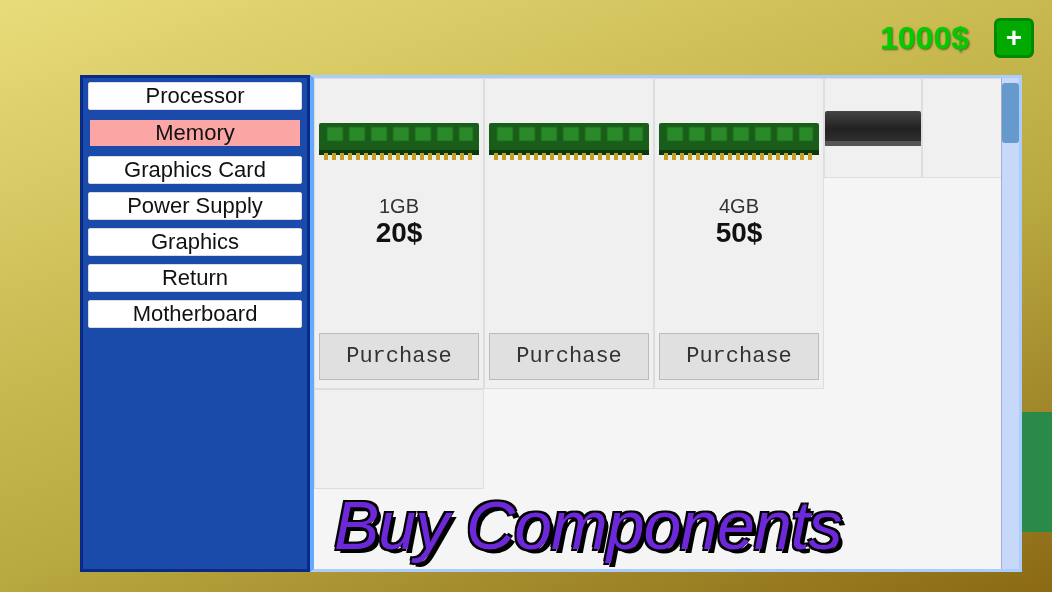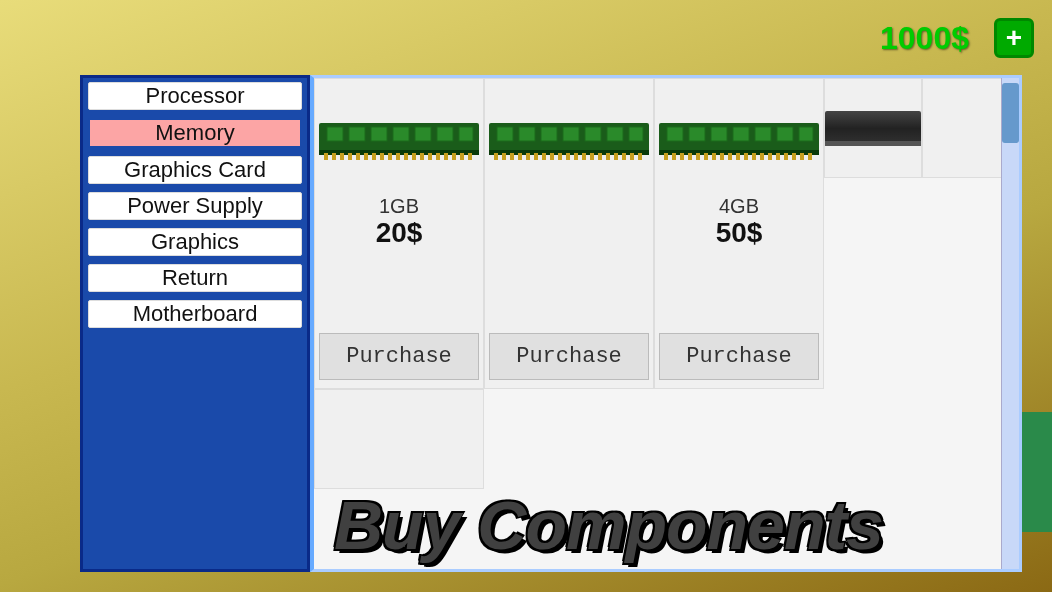--- a/index.html
+++ b/index.html
@@ -203,22 +203,22 @@
       display: flex;
       align-items: center;
       gap: 20px;
       background: transparent;
       pointer-events: none;
       z-index: 20;
     }
 
     .title-text {
       font-size: 68px;
-      font-weight: 700;
-      color: #404040;
+      font-weight: 400;
+      color: #6d28d9;
       text-shadow: 
         4px 4px 0 #000,
         -2px -2px 0 #000,
         2px -2px 0 #000,
         -2px 2px 0 #000;
       font-style: italic;
       letter-spacing: -1px;
       line-height: 1;
     }
 

